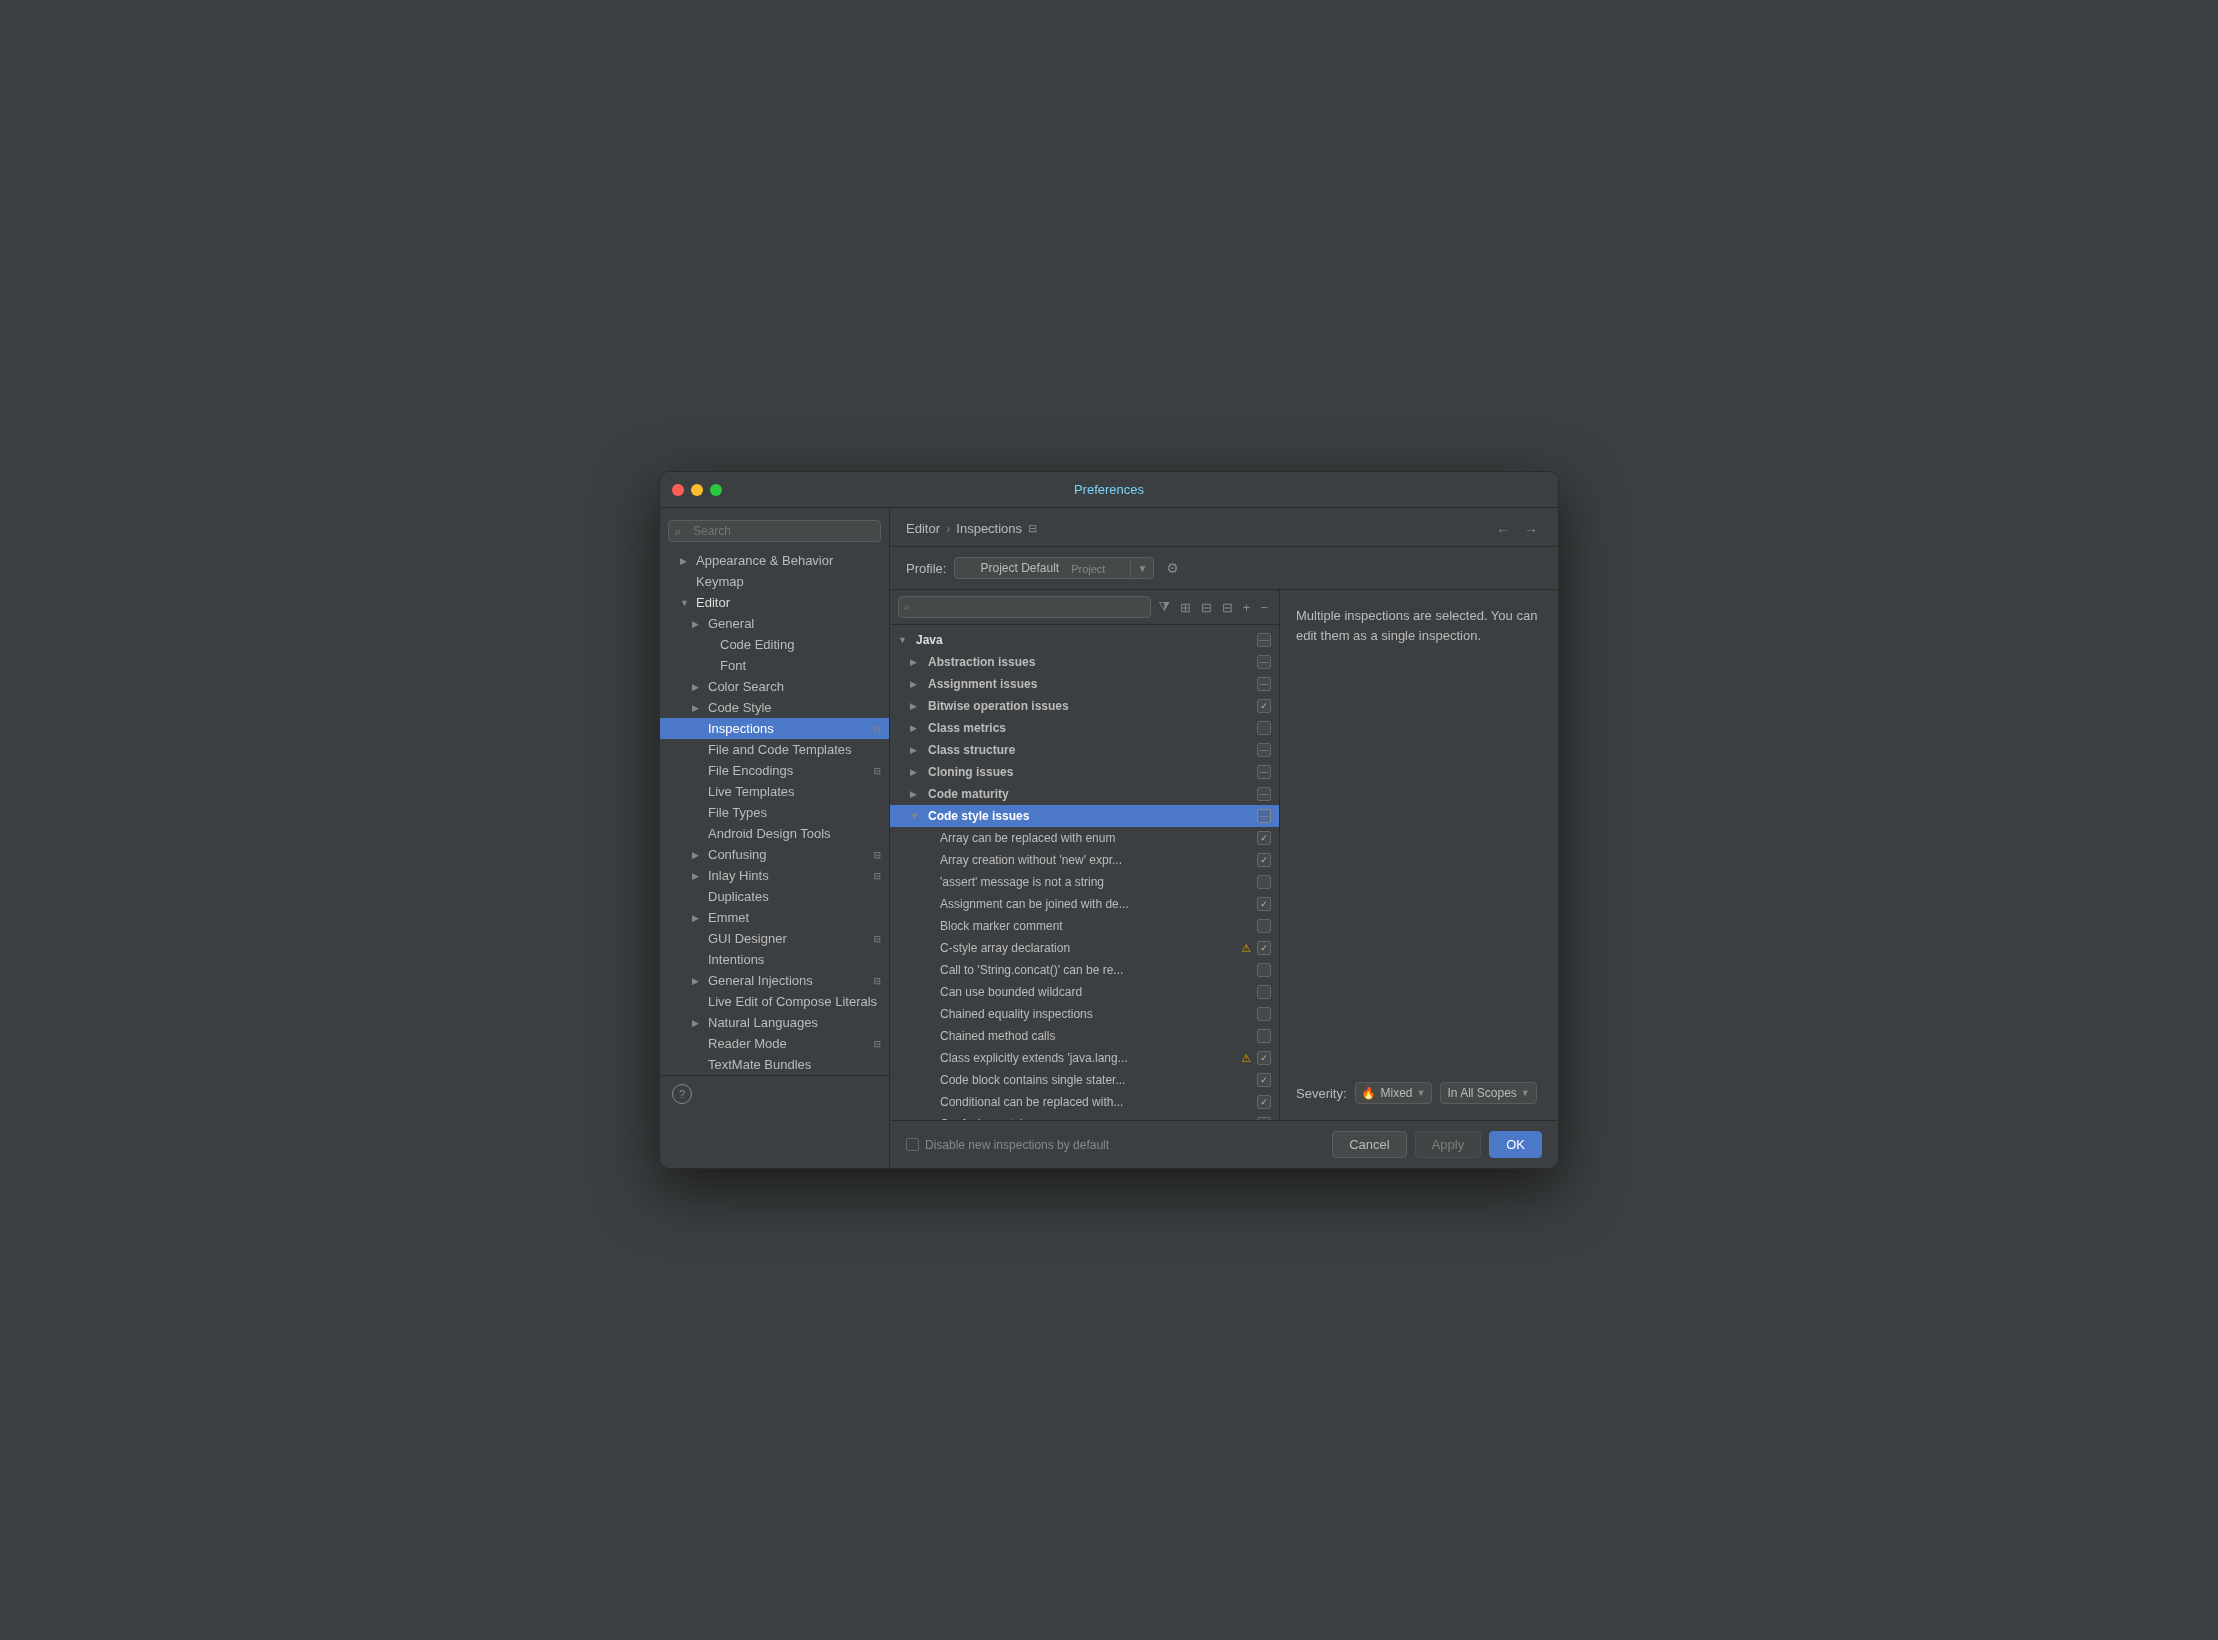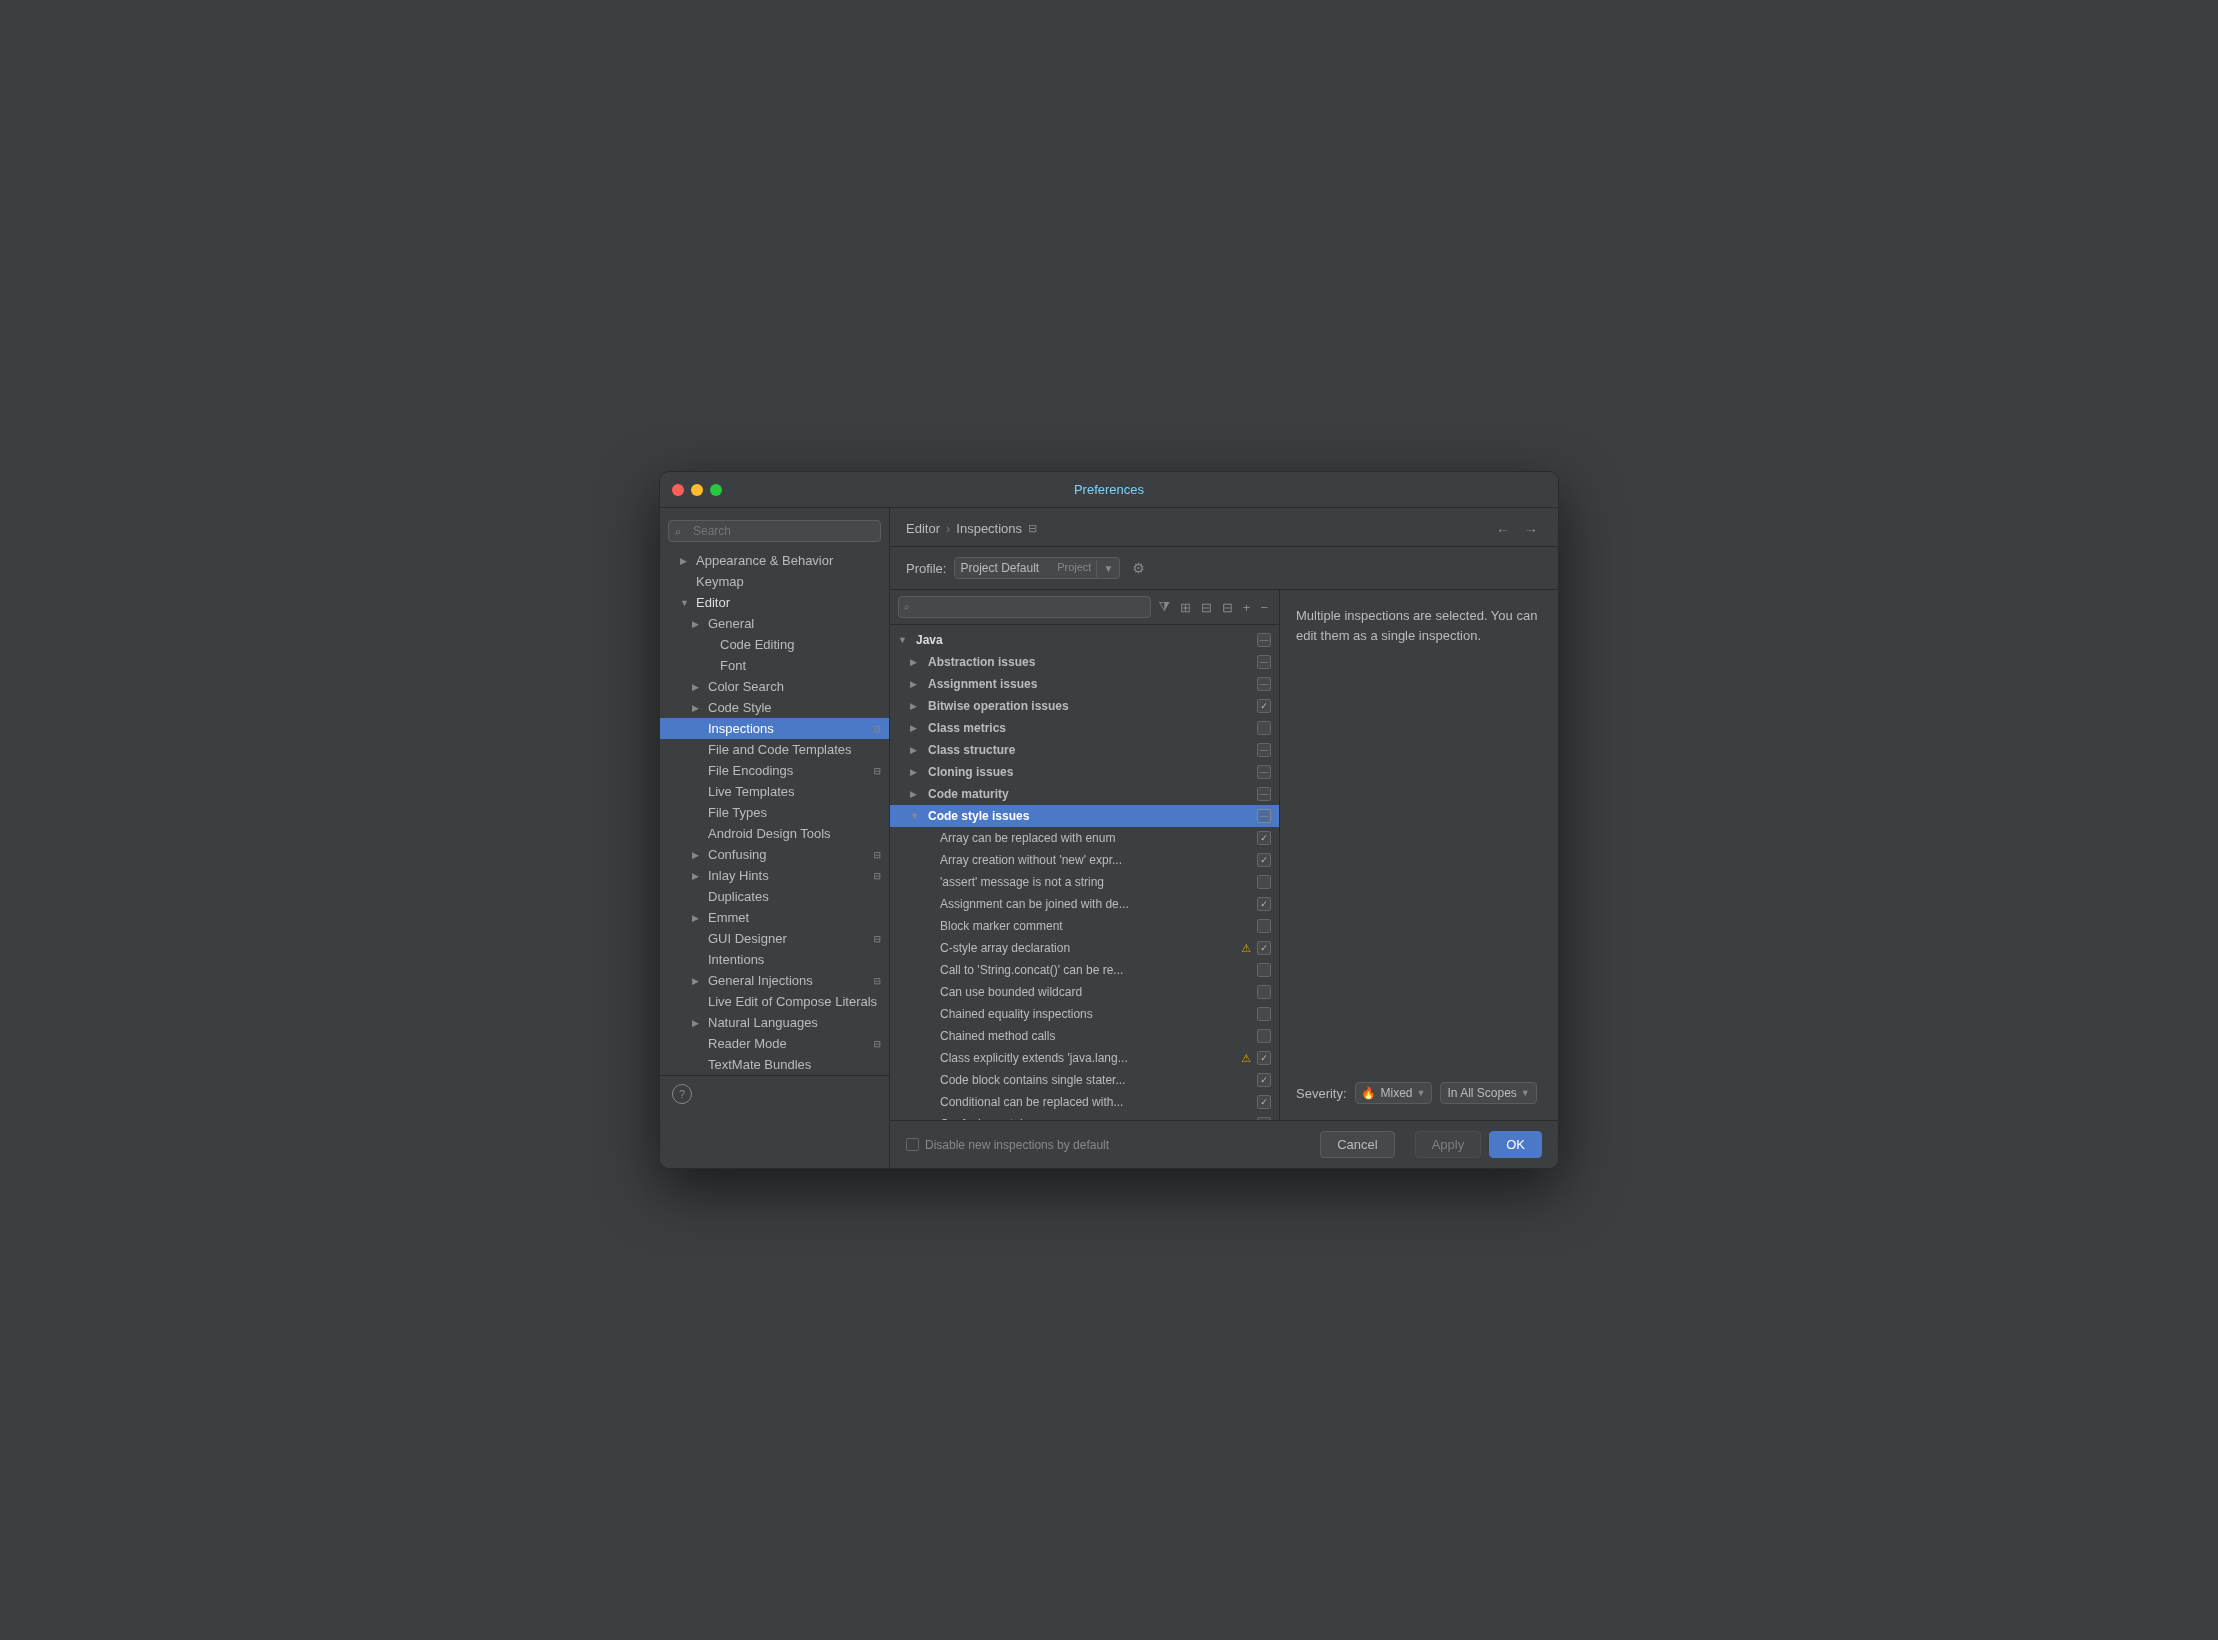--- a/index.html
+++ b/index.html
@@ -177,26 +177,26 @@
     .profile-dropdown {
       display: flex;
       align-items: center;
       gap: 0;
       border: 1px solid #5a5d5e;
       border-radius: 4px;
       overflow: hidden;
       background: #45494a;
     }
     .profile-dropdown-main {
-      padding: 3px 5px;
+      padding: 3px 25px;
       color: #bbbbbb;
       font-size: 12px;
       display: flex;
-      align-items: flex-start;
-      gap: 18px;
+      align-items: flex-end;
+      gap: 12px;
     }
     .profile-dropdown-arrow {
       padding: 3px 6px;
       border-left: 1px solid #5a5d5e;
       color: #888;
       font-size: 10px;
     }
     .gear-btn {
       color: #888;
       font-size: 14px;
@@ -366,21 +366,20 @@
       color: #bbbbbb;
     }
     .btn-primary {
       background: #4c78c8;
       border-color: #4c78c8;
       color: #ffffff;
     }
     .btn-disabled {
       opacity: 0.5;
       cursor: default;
-      margin-left: 12px;
     }
     
     .inspection-list::-webkit-scrollbar,
     .sidebar::-webkit-scrollbar { width: 6px; }
     .inspection-list::-webkit-scrollbar-track,
     .sidebar::-webkit-scrollbar-track { background: #3c3f41; }
     .inspection-list::-webkit-scrollbar-thumb,
     .sidebar::-webkit-scrollbar-thumb { background: #555; border-radius: 3px; }
   </style>
 </head>

